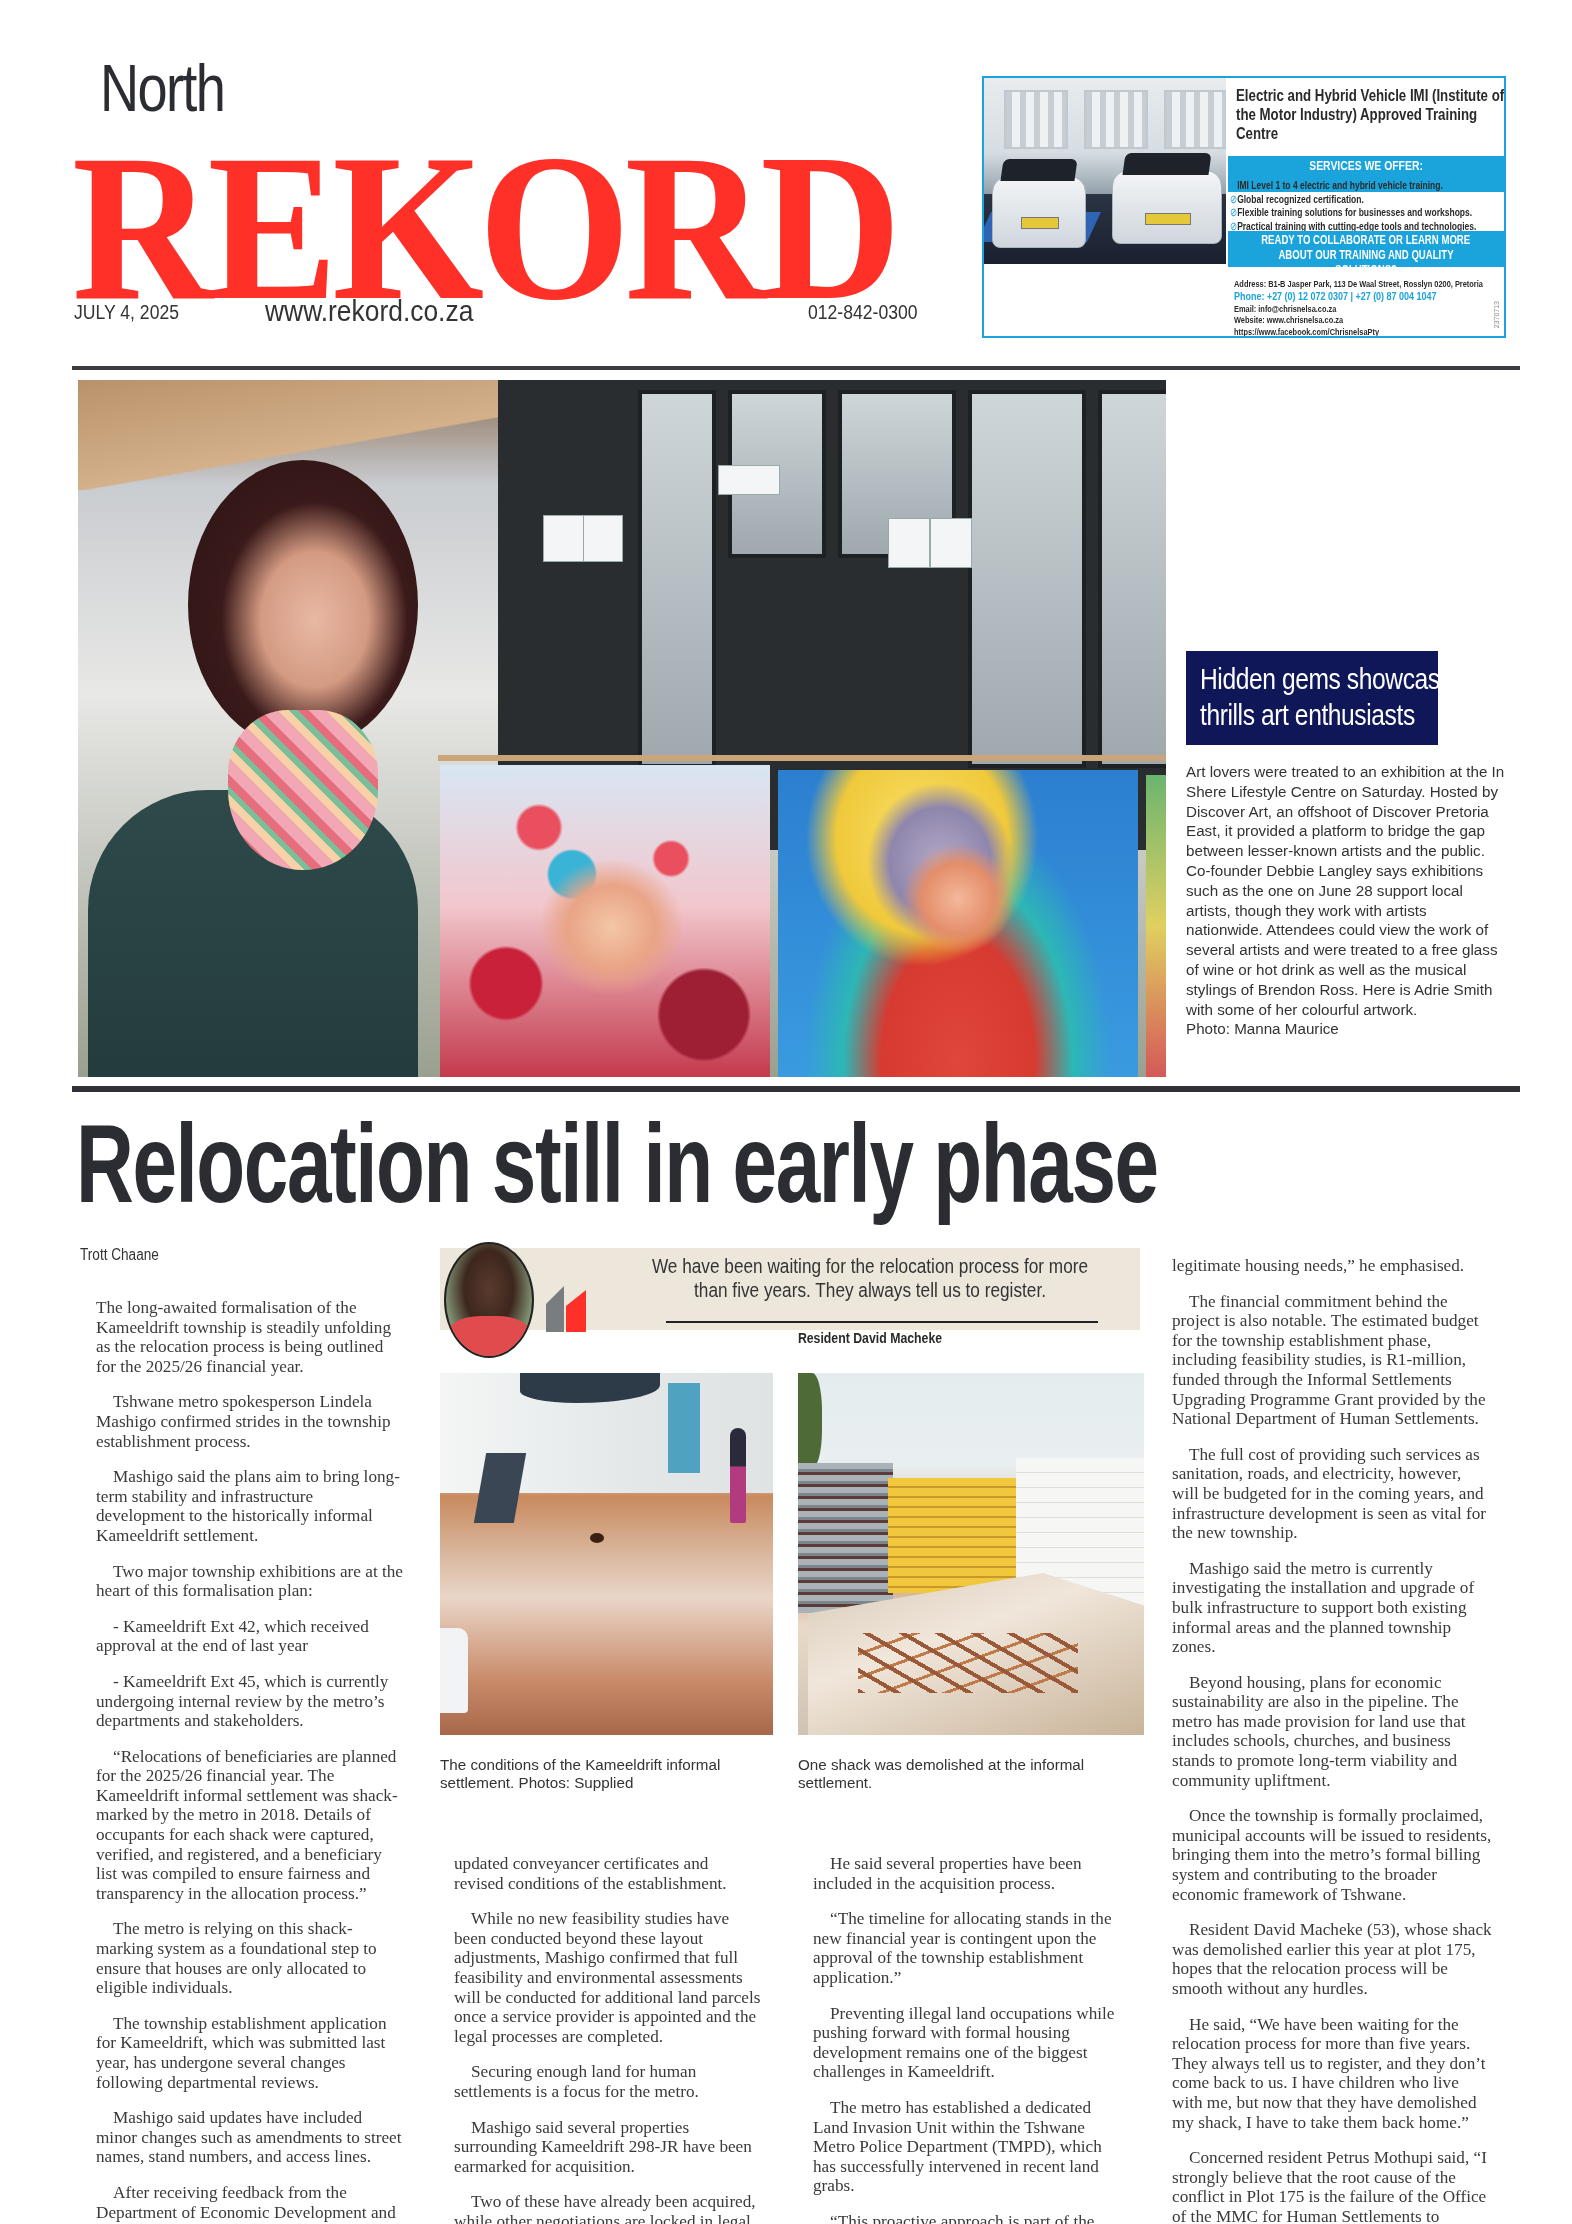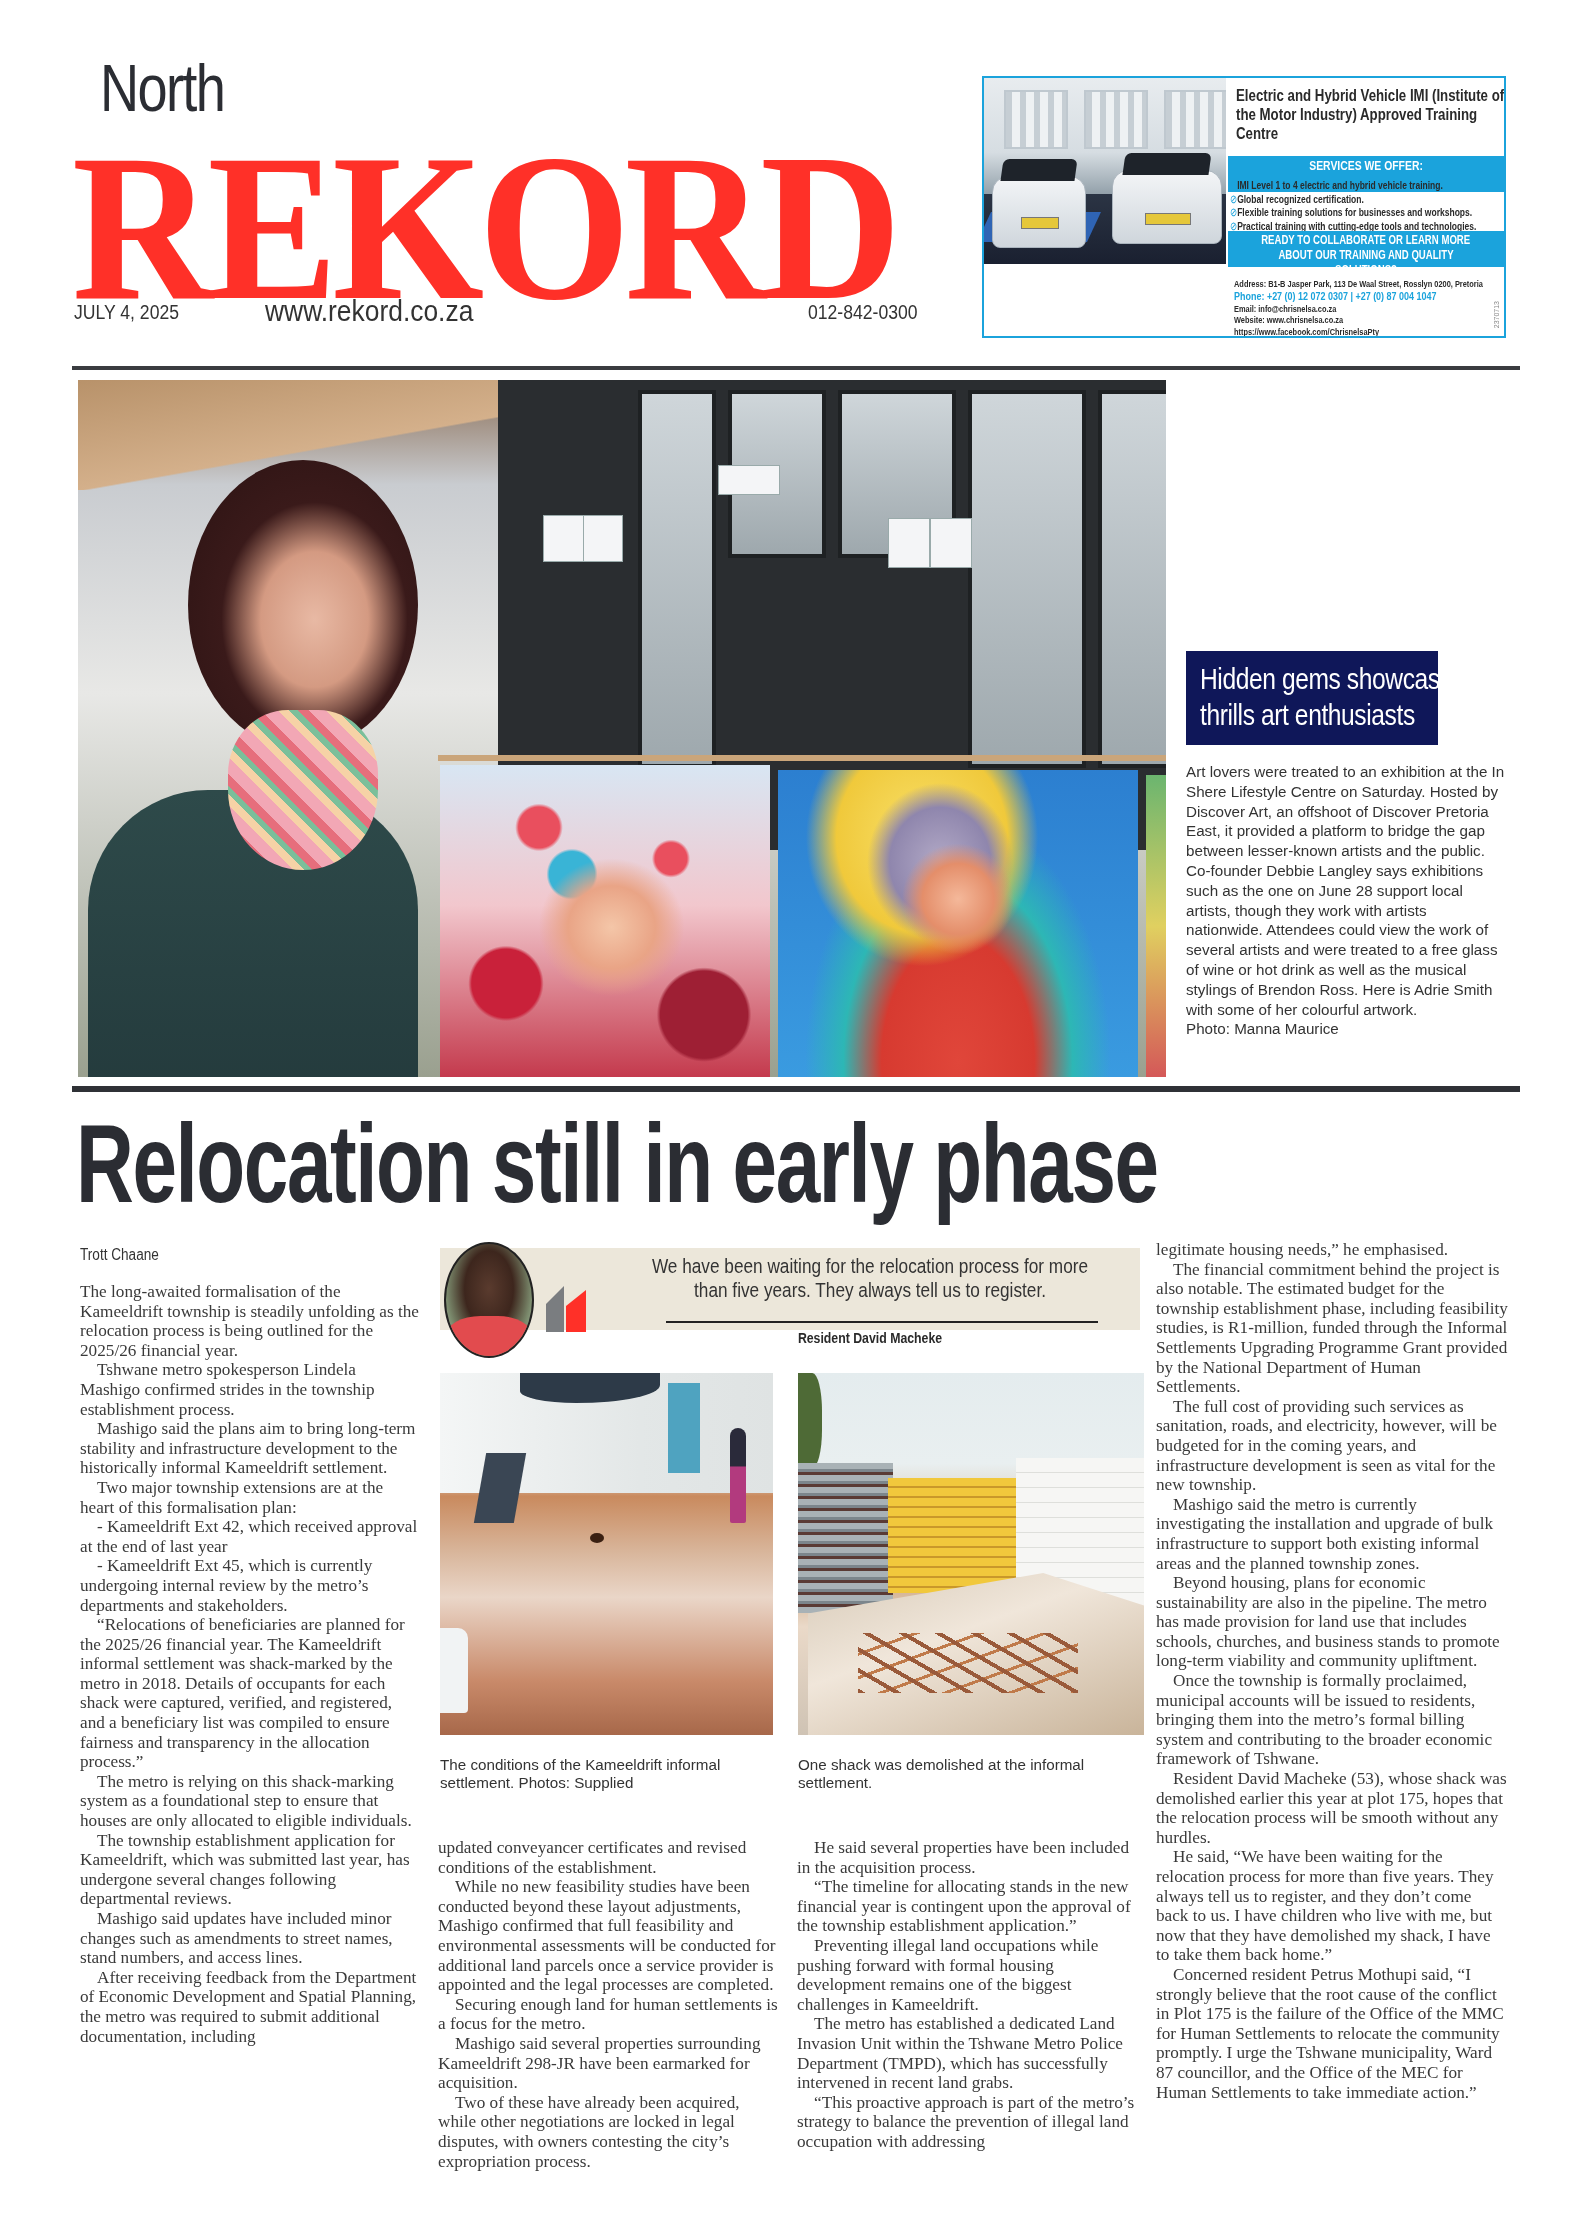--- a/index.html
+++ b/index.html
@@ -72,21 +72,21 @@
   .brief-body { left: 1186px; top: 762px; width: 320px; font-family: "Liberation Sans", sans-serif; font-size: 15.2px; line-height: 19.8px; color: #333; }
   .brief-credit { font-weight: normal; }
   .rule-mid { left: 72px; top: 1086px; width: 1448px; height: 6px; background: #2f3136; }
 
   
   .headline { left: 76px; top: 1108px; font-family: "Liberation Sans", sans-serif; font-weight: bold; font-size: 112px; line-height: 1; color: #2b2d33; letter-spacing: -2px; transform: scaleX(0.715); transform-origin: left top; white-space: nowrap; }
 
   
   .byline { left: 80px; top: 1246px; font-family: "Liberation Sans", sans-serif; font-size: 16px; color: #333; transform: scaleX(0.85); transform-origin: left top; }
   .col { font-family: "Liberation Serif", serif; font-size: 17.2px; line-height: 19.6px; color: #3a3a3a; }
-  .col p { margin: 0; text-indent: 17px; }
+  .col p { margin: 16px; text-indent: 17px; }
   .col p.noindent { text-indent: 0; }
   .col1 { left: 80px; top: 1282px; width: 340px; }
   .col2 { left: 438px; top: 1838px; width: 340px; }
   .col3 { left: 797px; top: 1838px; width: 340px; }
   .col4 { left: 1156px; top: 1240px; width: 352px; }
 
   
   .pullquote { left: 440px; top: 1248px; width: 700px; height: 82px; background: #ece7da; }
   .pq-avatar { position:absolute; left: 4px; top: -6px; width: 86px; height: 112px; border-radius: 50%; border: 2px solid #222; overflow: hidden; background: radial-gradient(ellipse at 50% 40%, #5a3b2e 0%, #3d261d 40%, #7c8c6e 70%, #c0c6b8 100%); }
   .pq-avatar-shirt { position:absolute; left: 0; top: 72px; width: 86px; height: 50px; background: #e24b4e; border-radius: 40% 40% 0 0; }
@@ -203,21 +203,21 @@
 
 <div class="abs rule-mid"></div>
 
 <div class="abs headline">Relocation still in early phase</div>
 <div class="abs byline">Trott Chaane</div>
 
 <div class="abs col col1">
   <p class="noindent">The long-awaited formalisation of the Kameeldrift township is steadily unfolding as the relocation process is being outlined for the 2025/26 financial year.</p>
   <p>Tshwane metro spokesperson Lindela Mashigo confirmed strides in the township establishment process.</p>
   <p>Mashigo said the plans aim to bring long-term stability and infrastructure development to the historically informal Kameeldrift settlement.</p>
-  <p>Two major township extensions are at the heart of this formalisation plan:</p>
+  <p>Two major township exhibitions are at the heart of this formalisation plan:</p>
   <p>- Kameeldrift Ext 42, which received approval at the end of last year</p>
   <p>- Kameeldrift Ext 45, which is currently undergoing internal review by the metro’s departments and stakeholders.</p>
   <p>“Relocations of beneficiaries are planned for the 2025/26 financial year. The Kameeldrift informal settlement was shack-marked by the metro in 2018. Details of occupants for each shack were captured, verified, and registered, and a beneficiary list was compiled to ensure fairness and transparency in the allocation process.”</p>
   <p>The metro is relying on this shack-marking system as a foundational step to ensure that houses are only allocated to eligible individuals.</p>
   <p>The township establishment application for Kameeldrift, which was submitted last year, has undergone several changes following departmental reviews.</p>
   <p>Mashigo said updates have included minor changes such as amendments to street names, stand numbers, and access lines.</p>
   <p>After receiving feedback from the Department of Economic Development and Spatial Planning, the metro was required to submit additional documentation, including</p>
 </div>
 
 <div class="abs pullquote">

